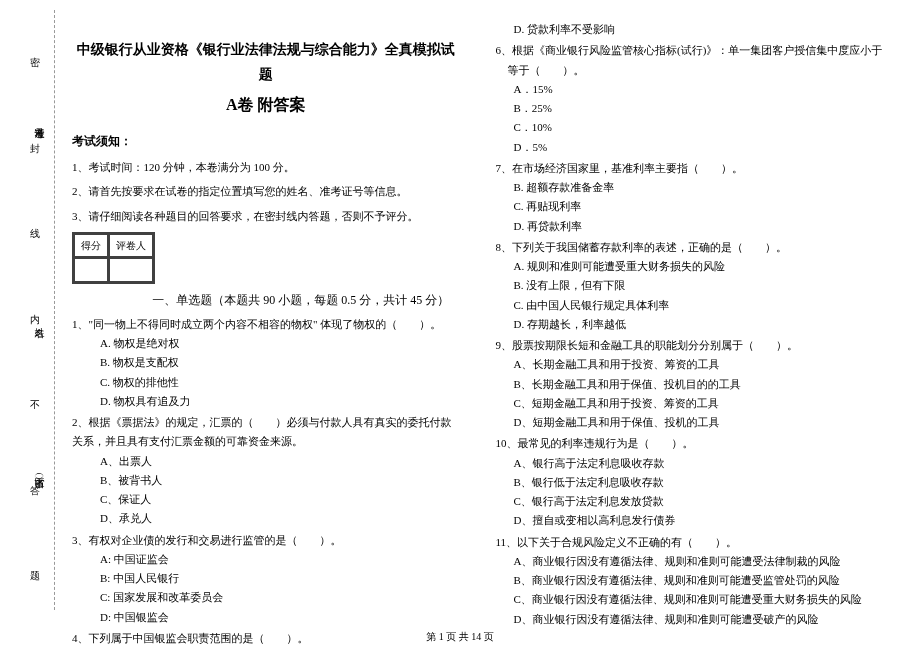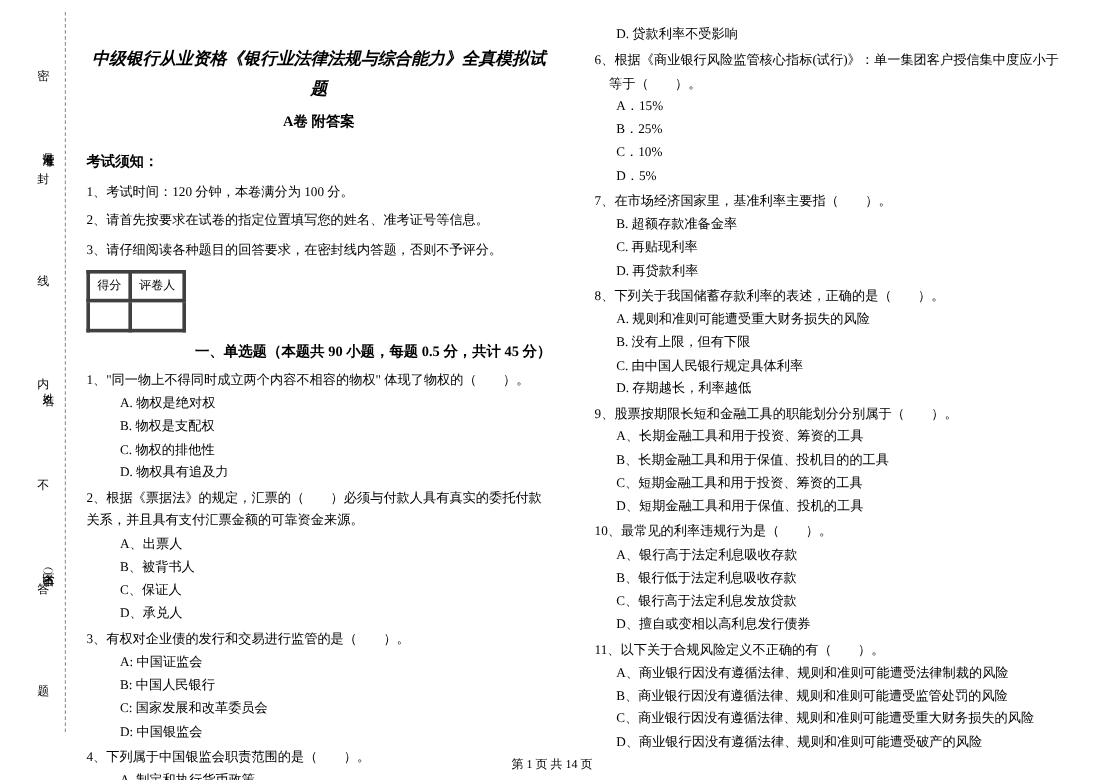--- a/index.html
+++ b/index.html
@@ -54,49 +54,48 @@
       padding: 0 12px;
       line-height: 1.75;
     }
     .col-left { padding-right: 18px; }
     .col-right { padding-left: 18px; }
     .title {
       text-align: center;
       font-weight: bold;
       font-size: 14px;
       margin: 18px 0 4px 0;
-      font-style: italic;
     }
     .subtitle {
       text-align: center;
       font-weight: bold;
-      font-size: 12px;
+      font-size: 16px;
       margin-bottom: 12px;
     }
     .section-head {
       font-weight: bold;
       font-size: 12px;
       margin: 6px 0;
     }
     .notice-item {
       margin: 5px 0;
     }
     .score-table {
       border-collapse: collapse;
       margin: 6px 0;
     }
     .score-table td {
       border: 3px solid #404040;
       padding: 2px 6px;
       font-size: 10px;
     }
     .big-section {
-      font-weight: bold;
+      font-weight: normal;
       font-size: 12px;
-      text-align: right;
+      text-align: center;
       margin: 3px 0 4px 0;
       padding-left: 70px;
     }
     .q {
       margin: 1px 0;
     }
     .q-stem {
       margin-top: 2px;
     }
     .q-opt {

